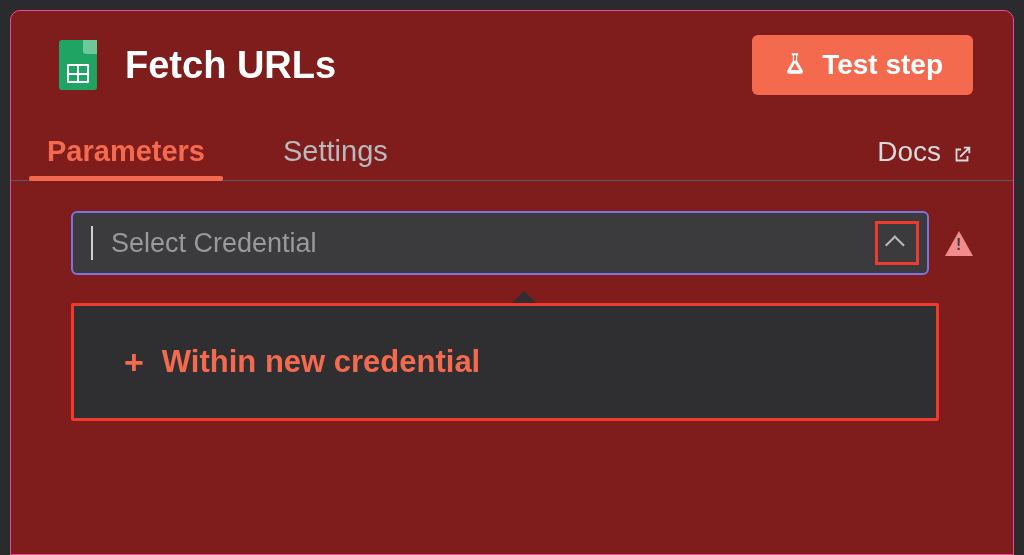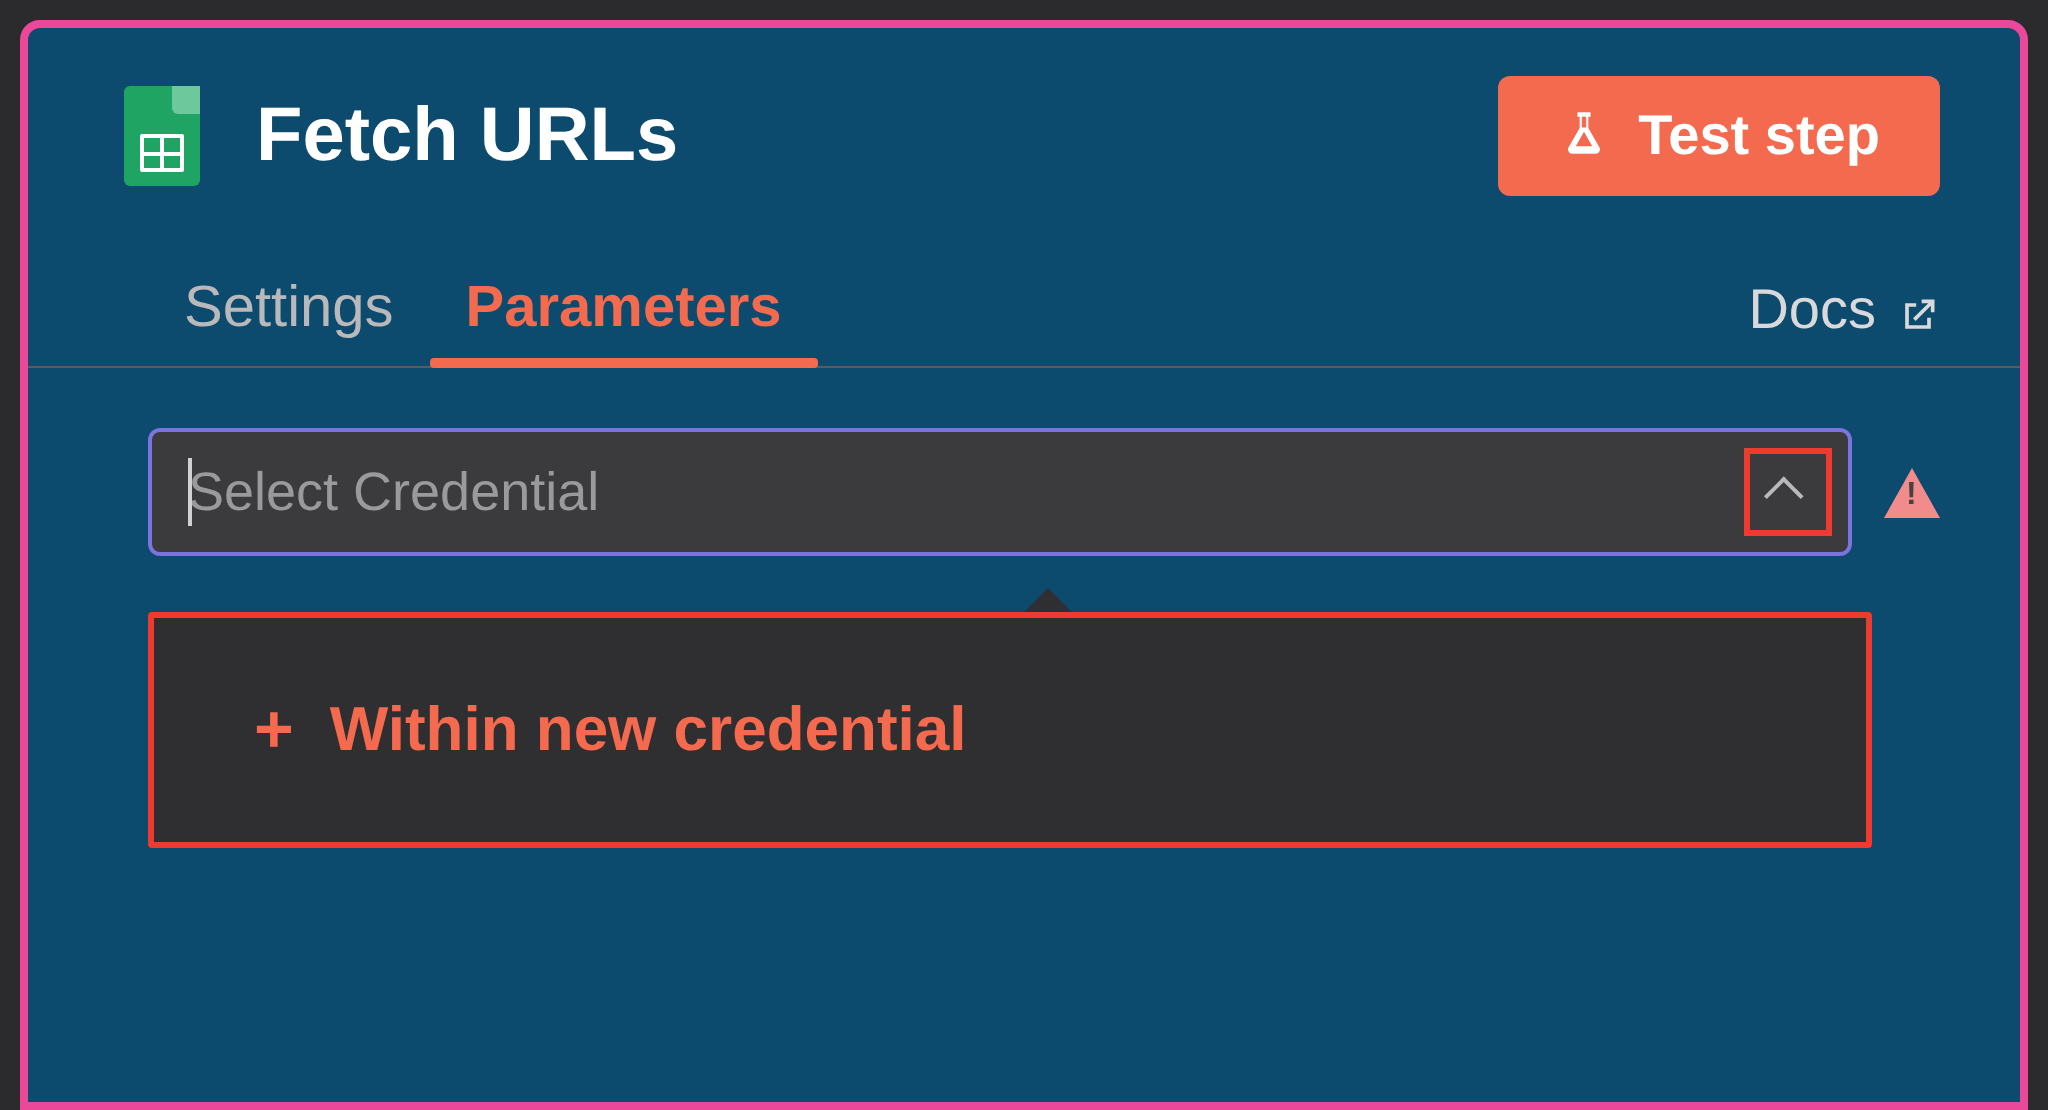--- a/index.html
+++ b/index.html
@@ -5,23 +5,23 @@
   * { box-sizing: border-box; margin: 0; padding: 0; }
   html, body { width: 1024px; height: 555px; overflow: hidden; }
   body {
     background: #2b2b2d;
     font-family: -apple-system, BlinkMacSystemFont, "Segoe UI", Arial, sans-serif;
     position: relative;
   }
   .panel {
     position: absolute;
     top: 10px; left: 10px; right: 10px; bottom: 0;
-    background: #0c4a6e;
+    background: #7f1d1d;
     border-radius: 10px 10px 0 0;
-    border: 4px solid #ec4899;
+    border: 1px solid #ec4899;
     padding: 0;
     overflow: hidden;
   }
   .header {
     display: flex;
     align-items: center;
     padding: 24px 40px 10px 48px;
   }
   .sheets-icon {
     width: 38px; height: 50px;
@@ -121,21 +121,21 @@
     background: #3b3b3e;
     border: 2px solid #7a73e0;
     border-radius: 6px;
     display: flex; align-items: center;
     padding: 0 8px 0 18px;
     color: #9a9a9d;
     font-size: 27px;
     cursor: pointer;
     position: relative;
   }
-  .select-text { flex: 1; }
+  .select-text { flex: 1; padding-left: 20px; }
   .caret { position: relative; }
   .chevron-hb {
     width: 44px; height: 44px;
     border: 3px solid #ef3b2f;
     display: flex; align-items: center; justify-content: center;
   }
   .chev {
     width: 14px; height: 14px;
     border-left: 2.5px solid #b9b9bb;
     border-top: 2.5px solid #b9b9bb;
@@ -229,25 +229,25 @@
       <span class="flask">
         <svg viewBox="0 0 24 24" width="26" height="30">
             <path fill="#fff" d="M9 2h6v2h-1v5.2l5.1 8.9c.77 1.34-.19 3-1.73 3H6.63c-1.54 0-2.5-1.66-1.73-3L10 9.2V4H9V2zm3 9l-3.8 6.6h7.6L12 11zm-1-7v5h2V4h-2z"></path>
           </svg>
       </span>
       <span>Test step</span>
     </button>
   </div>
 
   <div class="tabs">
+    <div class="tab active">
+      <span>Parameters</span>
+    </div>
     <div class="tab settings">
       <span>Settings</span>
-    </div>
-    <div class="tab active">
-      <span>Parameters</span>
     </div>
     <div class="tab-spacer"></div>
     <div class="docs">
       <span>Docs</span>
       <span class="ext-icon">
         <svg viewBox="0 0 24 24" width="22" height="22">
             <path fill="#d9d9db" d="M14 3h7v7h-2V6.41l-8.29 8.3-1.42-1.42 8.3-8.29H14V3zM5 5h6v2H7v10h10v-4h2v6H5V5z"></path>
           </svg>
       </span>
     </div>

